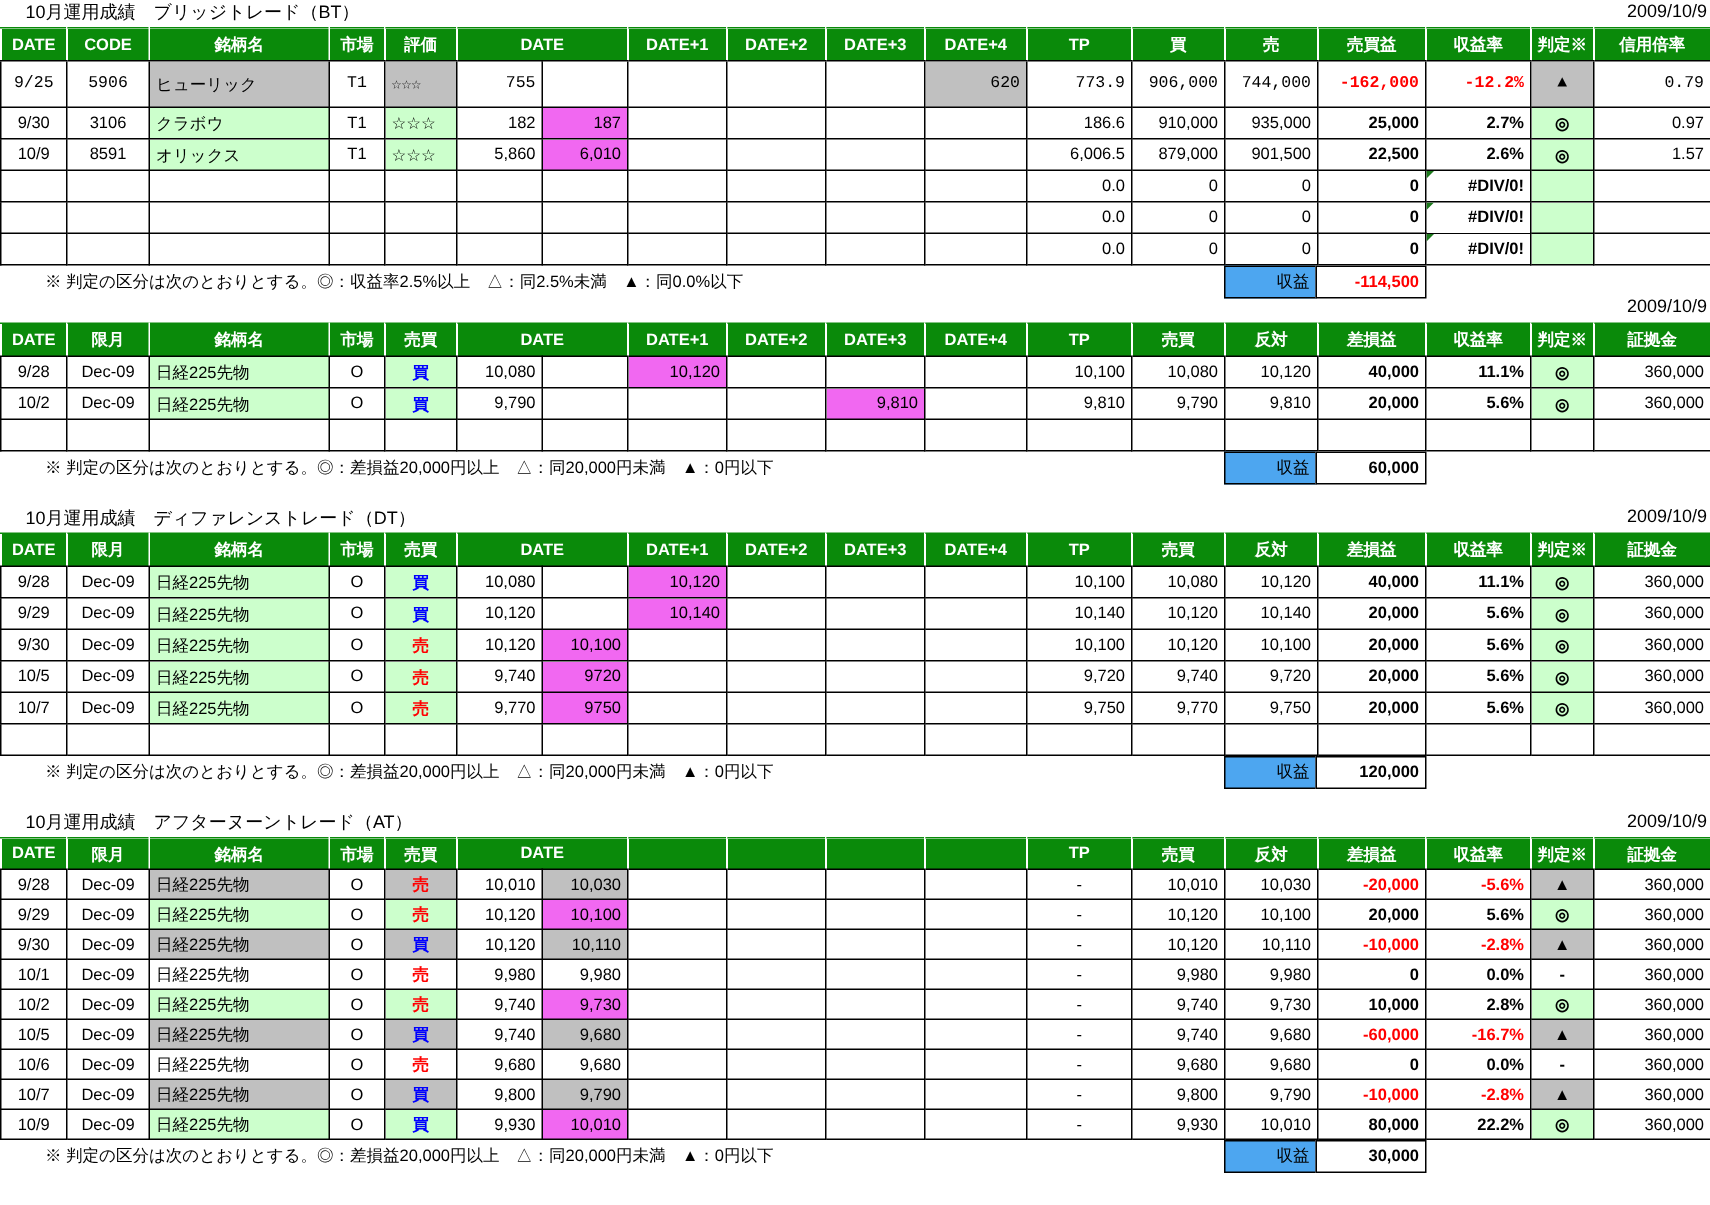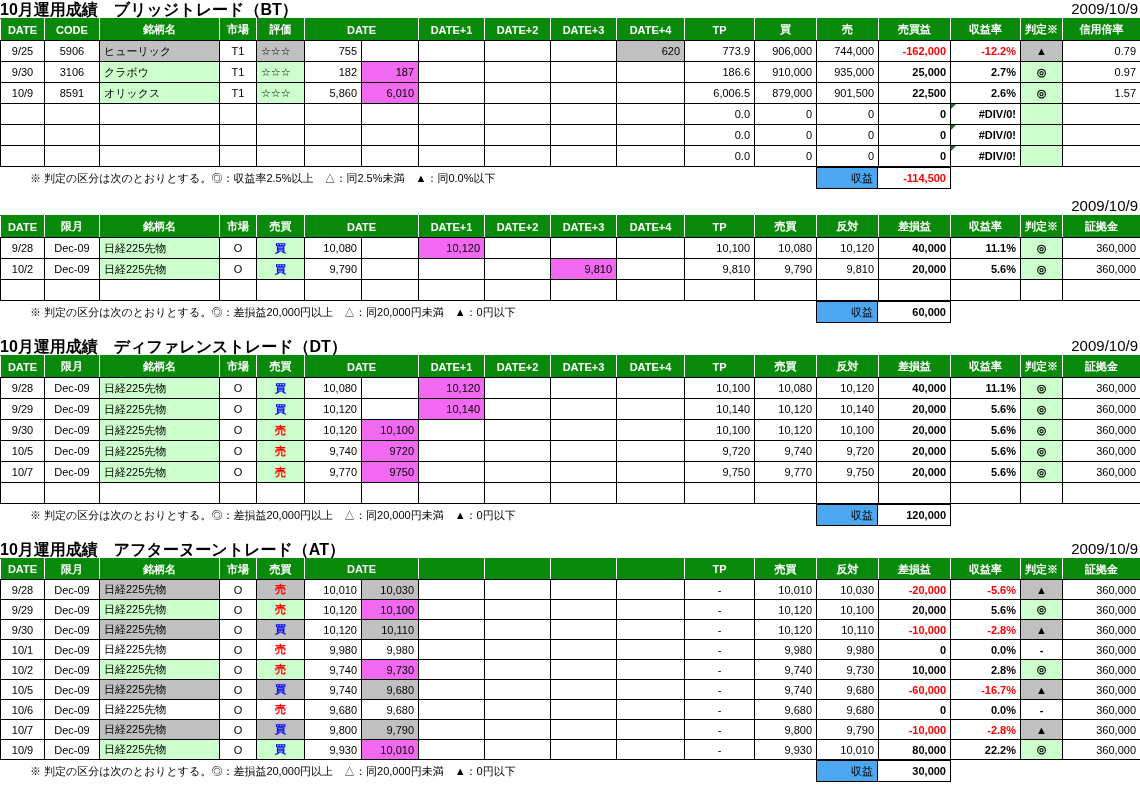--- a/index.html
+++ b/index.html
@@ -1,21 +1,21 @@
 <!DOCTYPE html>
 <html style="--header-bg: #0A8A0A; --cell-green: #CCFFCC; --cell-gray: #C0C0C0; --cell-magenta: #F168F1; --summary-blue: #4DA6F0; --red: #FF0000; --blue: #0000FF;"><head>
 <meta charset="utf-8">
 <style>
   html,body{margin:0;padding:0;background:#fff;}
   body{font-family:"Liberation Sans",sans-serif;color:#000;}
   #sheet{position:relative;width:1140px;height:803px;overflow:hidden;background:#fff;}
   section.trade-section{position:absolute;left:0;width:1140px;}
   .title-row{position:relative;height:18px;}
-  .tbl-title{position:absolute;left:0;top:0;font-size:16px;font-weight:bold;white-space:nowrap;}
-  .tbl-date{position:absolute;right:2px;top:0;font-size:15px;}
+  .tbl-title{position:absolute;left:17px;top:0;font-size:12px;font-weight:normal;white-space:nowrap;}
+  .tbl-date{position:absolute;right:2px;top:0;font-size:12px;}
   table{border-collapse:collapse;table-layout:fixed;width:1140px;}
   th{background:var(--header-bg);color:#fff;font-weight:bold;font-size:11px;
      border-left:1px solid #fff;border-right:1px solid #fff;border-top:1px solid var(--header-bg);
      border-bottom:1px solid #000;padding:0;white-space:nowrap;overflow:hidden;}
   td{border:1px solid #000;font-size:11px;padding:0 4px;white-space:nowrap;overflow:hidden;background:#fff;}
   .al-l{text-align:left}.al-c{text-align:center}.al-r{text-align:right}
   .bold{font-weight:bold}
   .bg-green{background:var(--cell-green)}
   .bg-gray{background:var(--cell-gray)}
   .bg-magenta{background:var(--cell-magenta)}
@@ -80,21 +80,21 @@
               <th>TP</th>
               <th>買</th>
               <th>売</th>
               <th>売買益</th>
               <th>収益率</th>
               <th>判定※</th>
               <th>信用倍率</th>
             </tr>
           </thead>
           <tbody>
-            <tr style="height: 21px;">
+            <tr style="height: 31px; font-family: Liberation Mono, monospace;">
               <td class="al-c">9/25</td>
               <td class="al-c">5906</td>
               <td class="al-l bg-gray">ヒューリック</td>
               <td class="al-c">T1</td>
               <td class="al-l bg-gray">☆☆☆</td>
               <td class="al-r">755</td>
               <td class="al-r"></td>
               <td class="al-r"></td>
               <td class="al-r"></td>
               <td class="al-r"></td>

